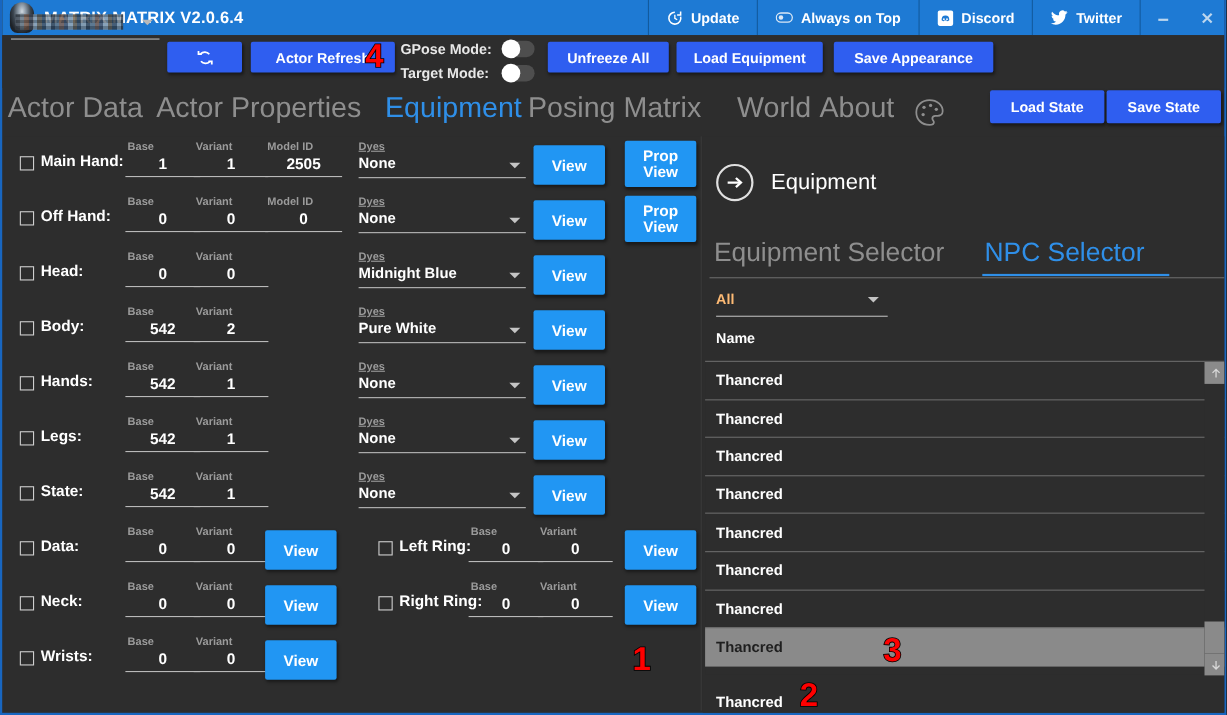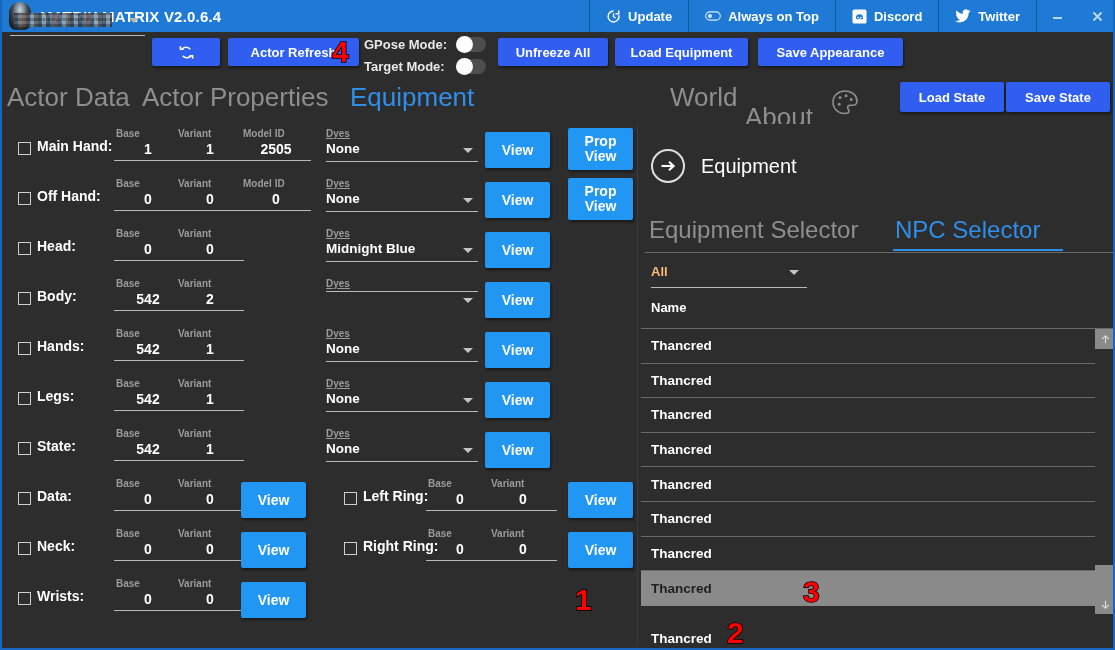--- a/index.html
+++ b/index.html
@@ -341,22 +341,23 @@
   </div>
 
   <button class="btn btn-unfreeze">Unfreeze All</button>
   <button class="btn btn-loadapp">Load Equipment</button>
   <button class="btn btn-saveapp">Save Appearance</button>
 
   <div class="tabs" id="tabs-row">
       <div class="tab" style="left: 5px;">Actor Data</div>
       <div class="tab" style="left: 140px;">Actor Properties</div>
       <div class="tab active" style="left: 348px;">Equipment</div>
+      <div class="tab" style="left: 478px;">Posing Matrix</div>
       <div class="tab" style="left: 668px;">World</div>
-      <div class="tab" style="left: 743px; margin-top: 20px;">About</div>
+      <div class="tab" style="left: 743px;">About</div>
       <div class="palette-icon" style="left: 828px;"><svg width="30" height="28" viewBox="0 0 30 28">
           <path d="M15 2c7 0 12 4.5 12 10 0 3.2-2.6 4.3-4.6 4.3h-2.1c-1.5 0-2.7 1.1-2.7 2.5 0 .7.3 1.2.7 1.7.4.5.7 1 .7 1.6 0 1.4-1.2 2.4-4 2.4C7.8 24.5 3 19.6 3 13 3 6.6 8.4 2 15 2z" fill="none" stroke="#8e8e8e" stroke-width="1.6"></path>
           <circle cx="10" cy="8.6" r="1.5" fill="#8e8e8e"></circle>
           <circle cx="16" cy="6.8" r="1.5" fill="#8e8e8e"></circle>
           <circle cx="21.2" cy="10.4" r="1.5" fill="#8e8e8e"></circle>
           <circle cx="9.2" cy="15.2" r="1.5" fill="#8e8e8e"></circle>
         </svg></div>
     </div>
   <button class="btn btn-loadstate">Load State</button>
   <button class="btn btn-savestate">Save State</button>
@@ -451,20 +452,21 @@
           <div class="val">542</div>
           <div class="underline"></div>
         </div>
         <div class="numfield" style="left:172px;">
           <div class="cap">Variant</div>
           <div class="val">2</div>
           <div class="underline"></div>
         </div>
         <div class="dyefield" style="left:322px;">
           <div class="cap">Dyes</div>
+          <div class="val">Pure White</div>
           <div class="underline"></div>
           <div class="dcaret"></div>
         </div>
         <button class="btn-view" style="position:absolute;left:481px;top:8px;width:65px;height:36px;">View</button>
       </div>
       <div class="eq-row" style="top: 200px;">
         <span class="chk"></span>
         <span class="slot-label">Hands:</span>
         <div class="numfield" style="left:110px;">
           <div class="cap">Base</div>

